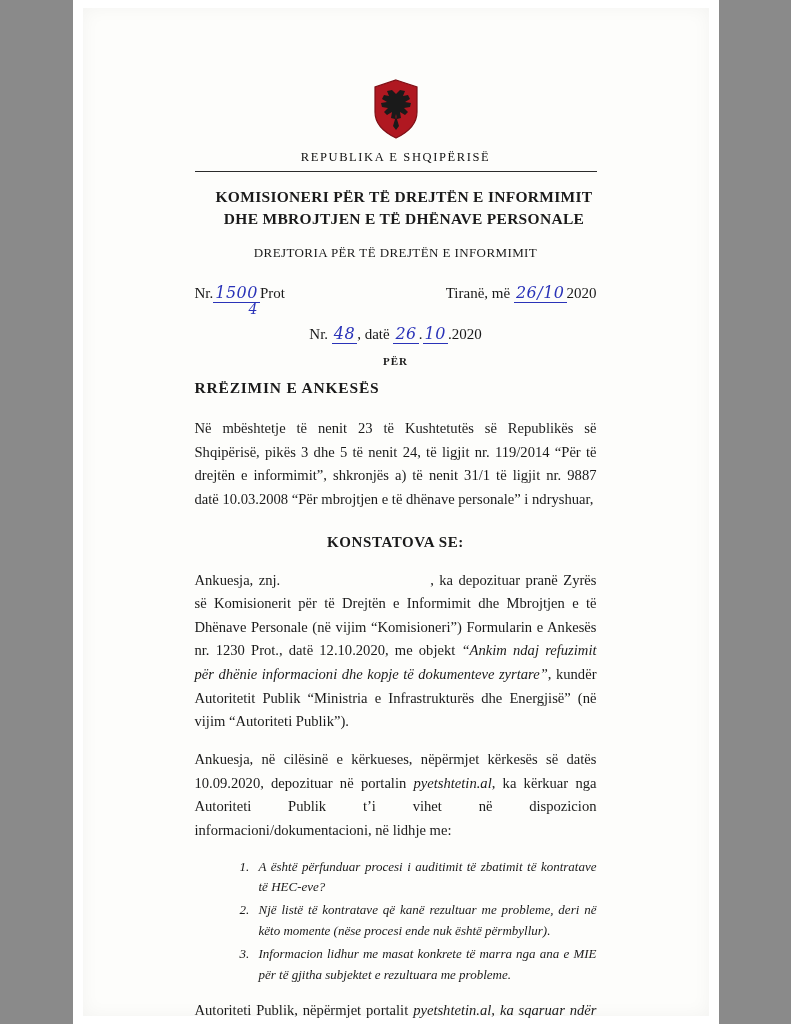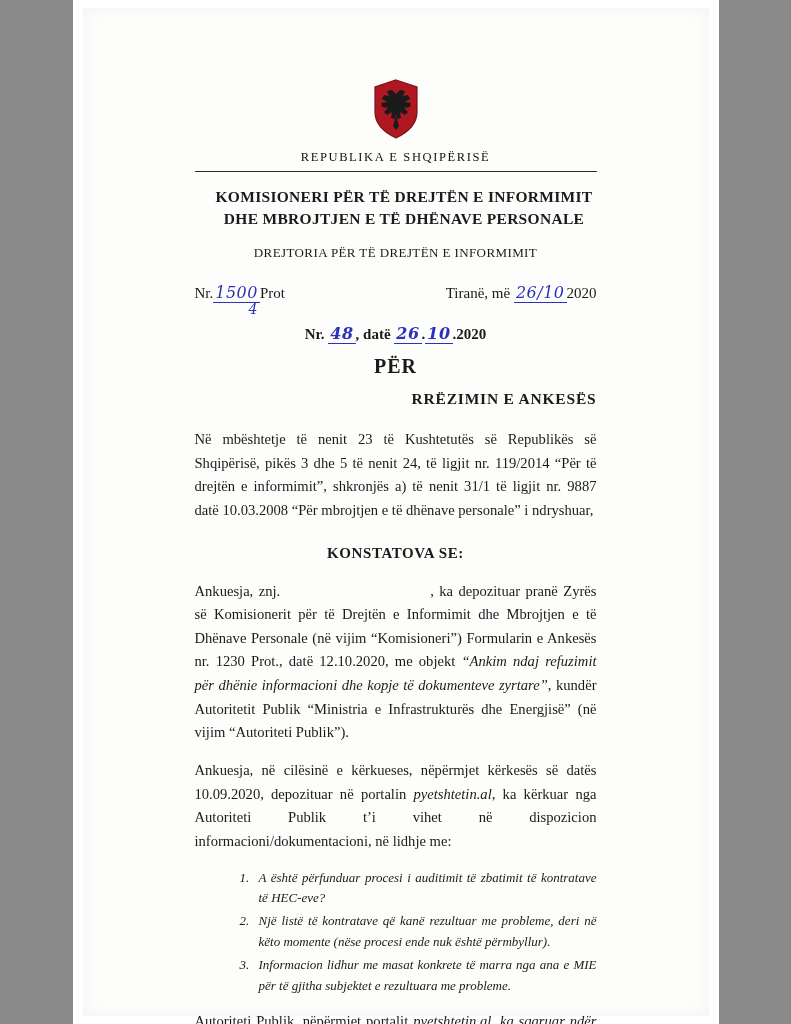--- a/index.html
+++ b/index.html
@@ -114,32 +114,32 @@
   .center-bold {
     text-align: center;
     font-weight: bold;
     font-size: 15px;
     letter-spacing: 0.6px;
     margin: 14px 0 12px 0;
   }
   .nr-date-line {
     text-align: center;
     font-size: 15px;
-    font-weight: bold;
+    font-weight: normal;
     margin: 10px 0 7px 0;
   }
   .center-plain {
     text-align: center;
     font-weight: bold;
-    font-size: 20px;
+    font-size: 11px;
     letter-spacing: 1px;
     margin: 12px 0;
   }
   .subject {
-    text-align: right;
+    text-align: left;
     font-weight: bold;
     font-size: 15.5px;
     letter-spacing: 0.8px;
     margin: 12px 0 20px 0;
   }
 
   
   p.body {
     font-size: 14.6px;
     line-height: 1.62;

